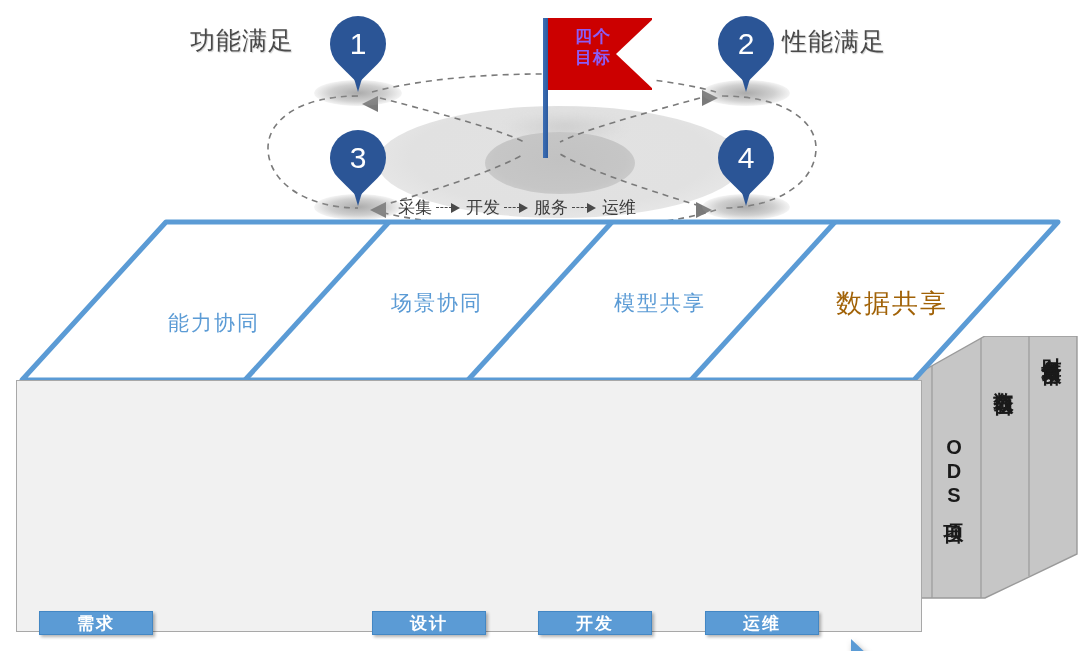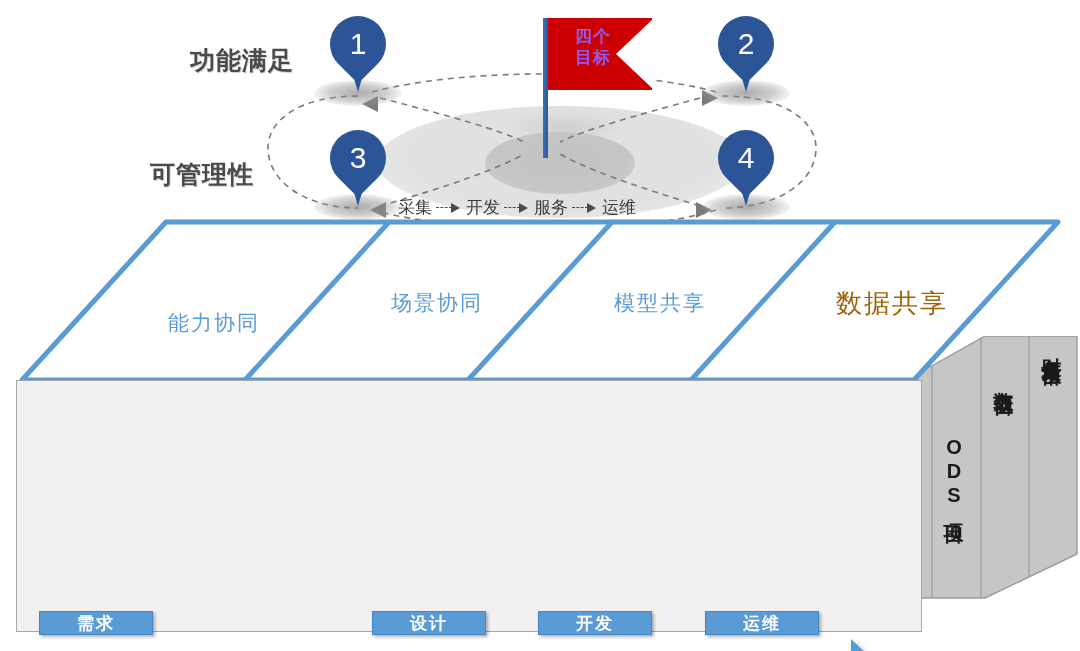--- a/index.html
+++ b/index.html
@@ -9,24 +9,23 @@
     font-family:"Liberation Sans","DejaVu Sans",sans-serif;
     overflow:hidden;position:relative;
   }
   #stage{position:absolute;inset:0;width:1080px;height:651px;}
 
   
   .scene{position:absolute;left:0;top:0;width:1080px;height:240px;}
 
   .side-label{
     position:absolute;
-    font-size:25px;font-weight:bold;color:#4a4a4a;
+    font-size:25px;font-weight:normal;color:#4a4a4a;
     letter-spacing:1px;white-space:nowrap;
     text-shadow:1px 1px 1px rgba(0,0,0,.18);
-    margin-top:20px;
   }
   #lbl-func{left:190px;top:24px;}
   #lbl-manage{left:150px;top:138px;}
   #lbl-perf{left:782px;top:25px;}
   #lbl-ux{left:842px;top:142px;}
 
   
   .pin{position:absolute;width:56px;height:78px;}
   .pin .drop{
     position:absolute;left:0;top:0;width:56px;height:56px;
@@ -209,21 +208,21 @@
       <div class="drop"></div>
       <div class="num">3</div>
     </div>
     <div class="pin" id="pin4">
       <div class="tail"></div>
       <div class="drop"></div>
       <div class="num">4</div>
     </div>
 
     <div class="side-label" id="lbl-func">功能满足</div>
-    <div class="side-label" id="lbl-manage">可管理性</div>
+    <div class="side-label" id="lbl-perf">性能满足</div>
 
     <div class="flow">
       <span>采集</span>
       <span class="arr"></span>
       <span>开发</span>
       <span class="arr"></span>
       <span>服务</span>
       <span class="arr"></span>
       <span>运维</span>
     </div>

